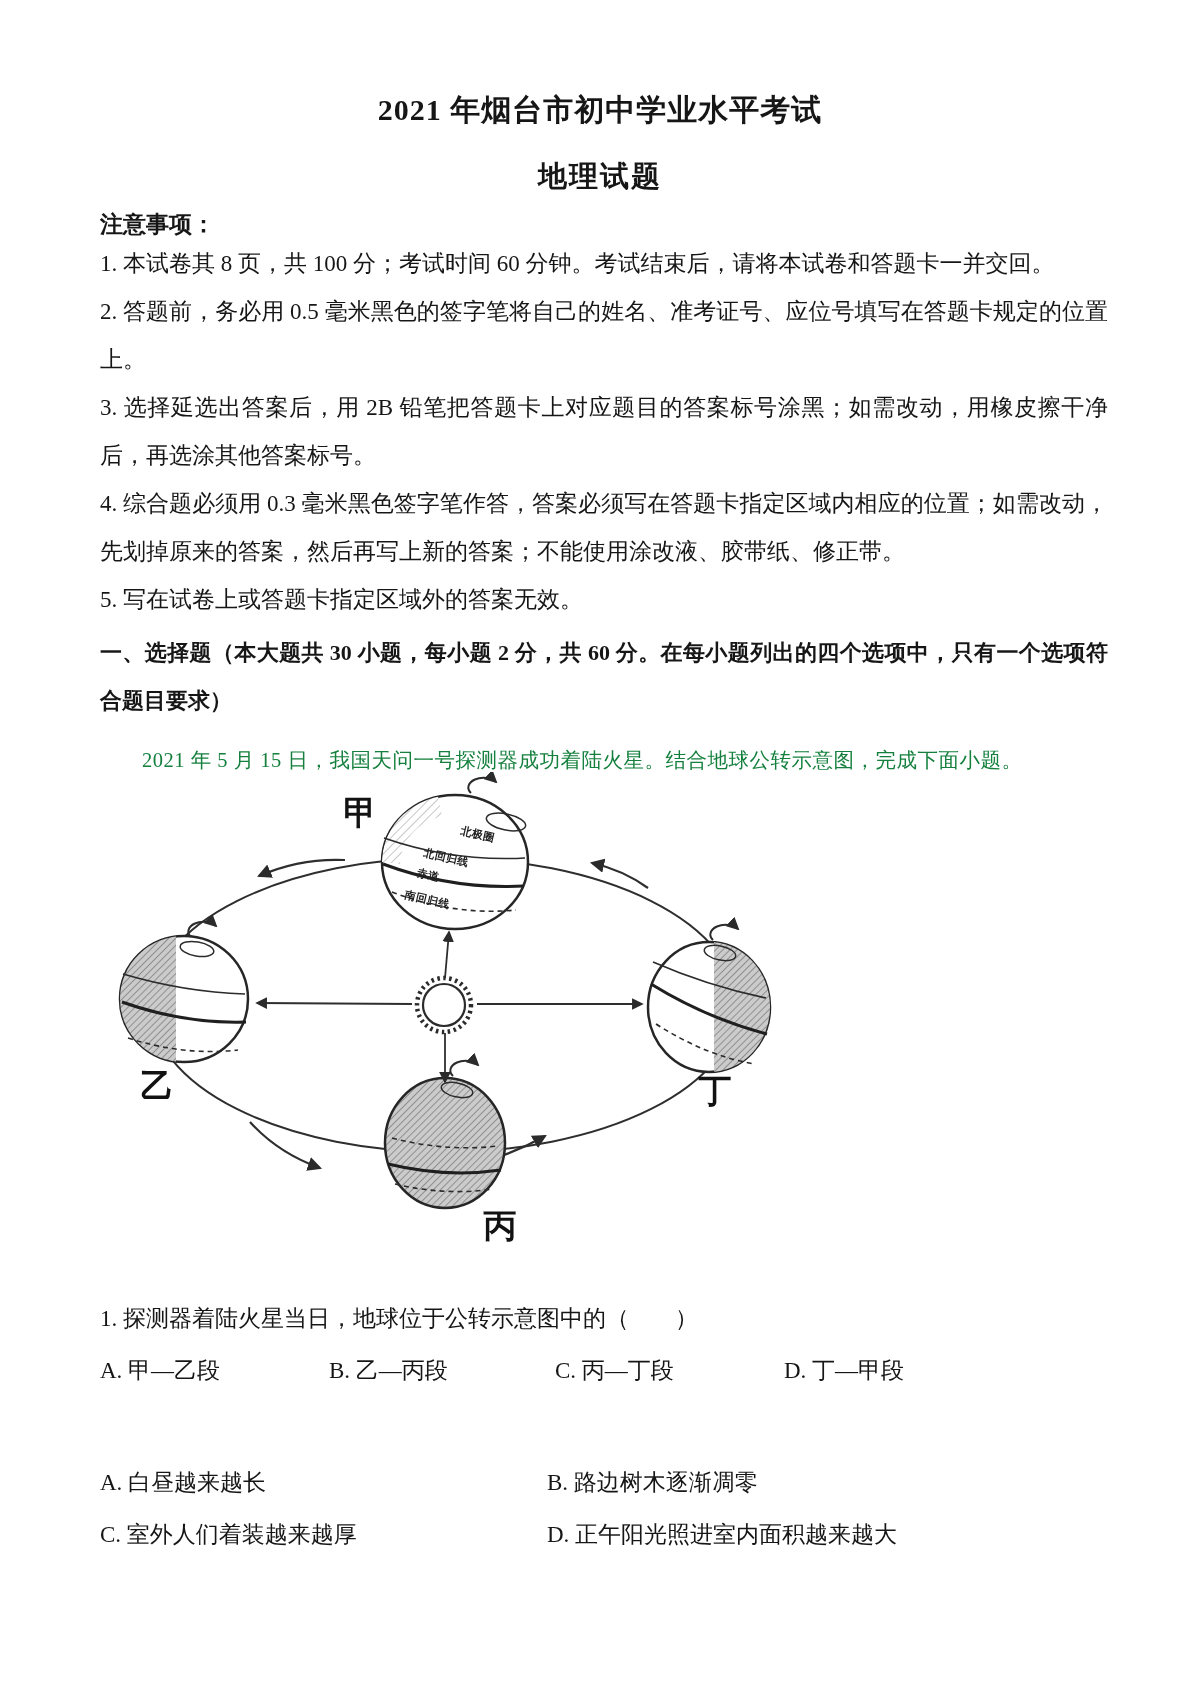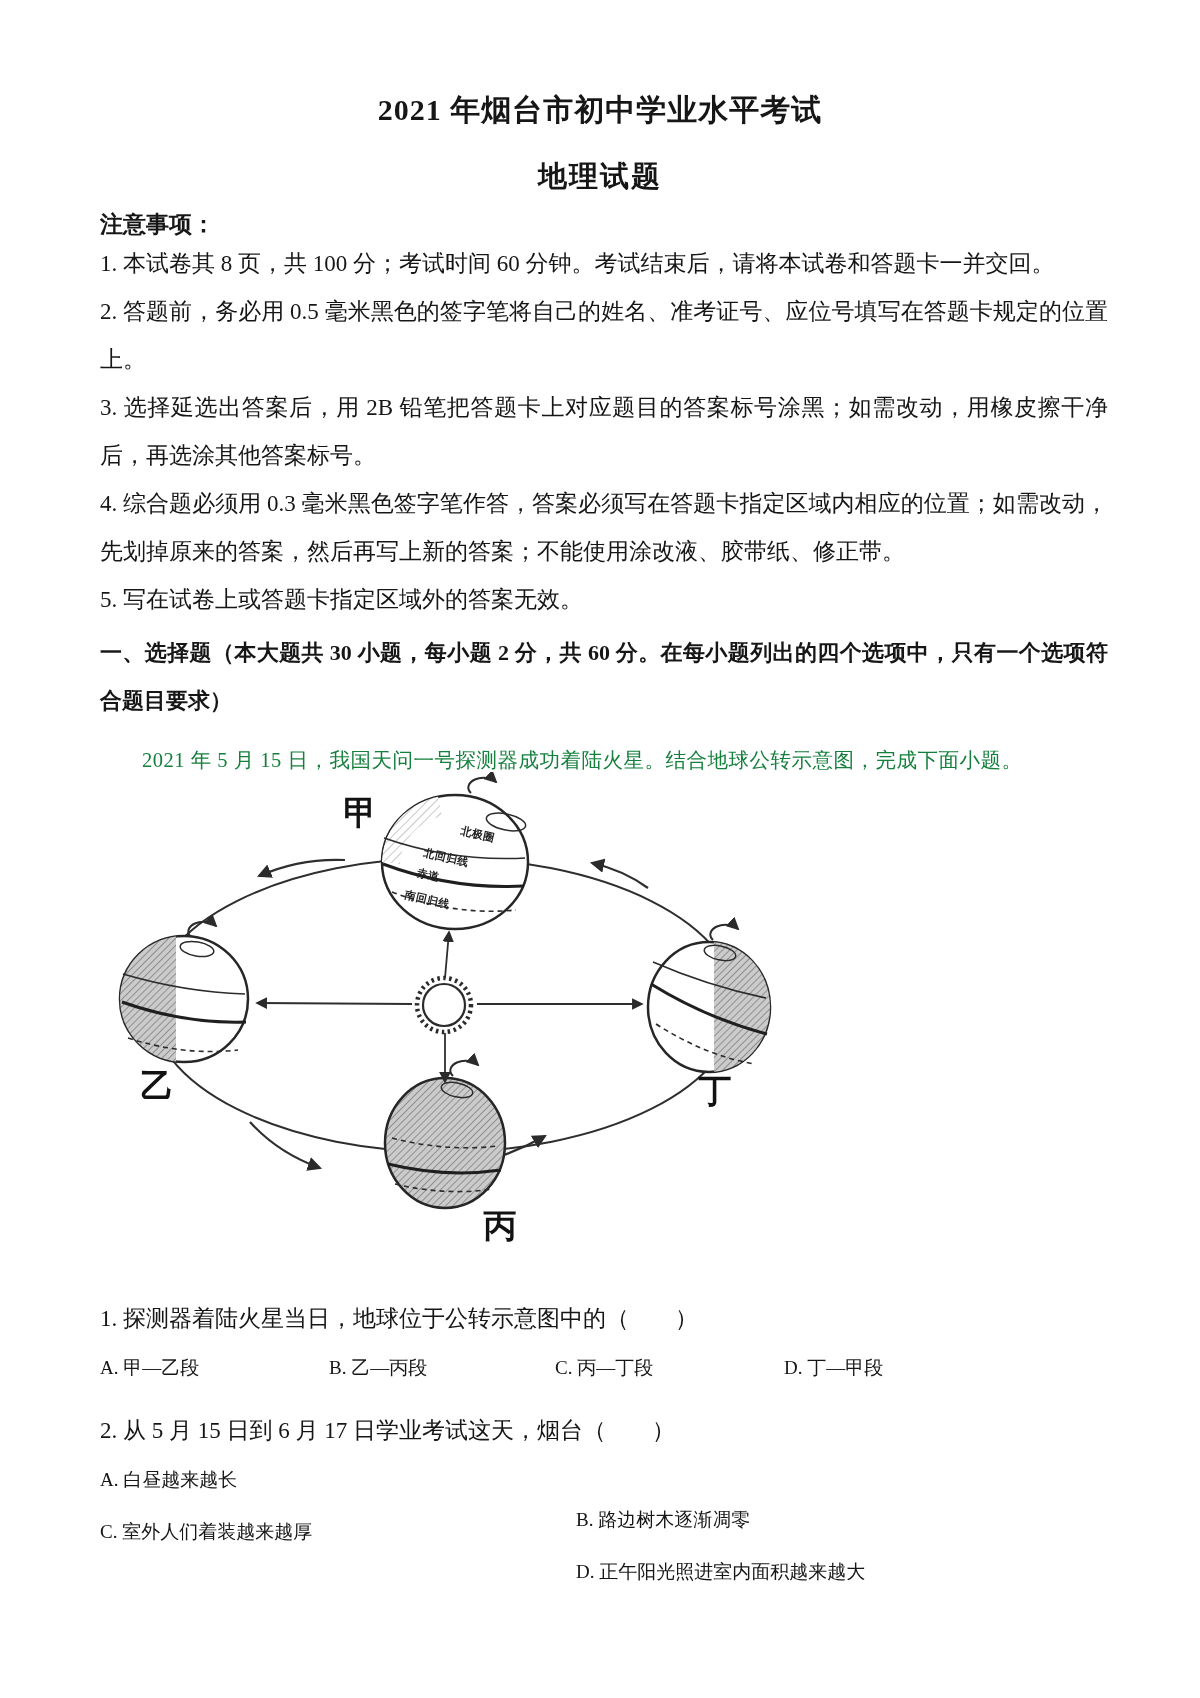--- a/index.html
+++ b/index.html
@@ -20,27 +20,27 @@
                   font-size:22px; font-weight:700; line-height:48px; text-align:justify; }
 
   .passage { position:absolute; left:142px; top:746px; width:960px;
              font-size:20.5px; color:#15803d; letter-spacing:0.5px; }
 
   .figure { position:absolute; left:108px; top:772px; width:680px; height:480px; }
 
   .qstem { position:absolute; left:100px; font-size:23px; }
   .stem-1 { top:1303px; }
   .stem-2 { top:1415px; }
-  .optrow { position:absolute; left:100px; width:1010px; height:32px; font-size:19px; }
+  .optrow { position:absolute; left:100px; width:1010px; height:32px; font-size:23px; }
   .row-1a { top:1355px; }
   .row-2a { top:1467px; }
   .row-2b { top:1519px; }
   .opt { position:absolute; top:0; white-space:nowrap; }
   .p0 { left:0; } .p1 { left:229px;text-align:center; } .p2 { left:455px; } .p3 { left:684px; }
-  .w0 { left:0; } .w1 { left:476px;margin-top:40px; }
+  .w0 { left:0; } .w1 { left:447px; }
 
   .glabel { font-size:33px; font-weight:700; fill:#121212; font-family:"Liberation Serif","DejaVu Serif",serif; }
   .tiny   { font-size:11px; font-weight:600; fill:#222; font-family:"Liberation Serif","DejaVu Serif",serif; letter-spacing:0.5px; }
   .orb    { fill:none; stroke:#2e2e2e; stroke-width:2; }
   .oarrow { fill:none; stroke:#2e2e2e; stroke-width:2.2; }
   .ray    { fill:none; stroke:#2e2e2e; stroke-width:1.8; }
   .globe  { fill:#ffffff; stroke:#262626; stroke-width:2.5; }
   .lat    { fill:none; stroke:#2b2b2b; stroke-width:1.6; }
   .latb   { fill:none; stroke:#1f1f1f; stroke-width:3; }
   .latd   { fill:none; stroke:#2b2b2b; stroke-width:1.6; stroke-dasharray:5 4; }
@@ -175,21 +175,20 @@
   </div>
 
   <div class="qstem stem-1">1. 探测器着陆火星当日，地球位于公转示意图中的（　　）</div>
   <div class="optrow row-1a">
     <span class="opt p0">A. 甲—乙段</span>
     <span class="opt p1">B. 乙—丙段</span>
     <span class="opt p2">C. 丙—丁段</span>
     <span class="opt p3">D. 丁—甲段</span>
   </div>
 
-  <div class="qstem stem-2">2. 从 5 月 15 日到 6 月 17 日学业考试这天，烟台（　　）</div>
   <div class="optrow row-2a">
     <span class="opt w0">A. 白昼越来越长</span>
     <span class="opt w1">B. 路边树木逐渐凋零</span>
   </div>
   <div class="optrow row-2b">
     <span class="opt w0">C. 室外人们着装越来越厚</span>
     <span class="opt w1">D. 正午阳光照进室内面积越来越大</span>
   </div>
 
 </div>

